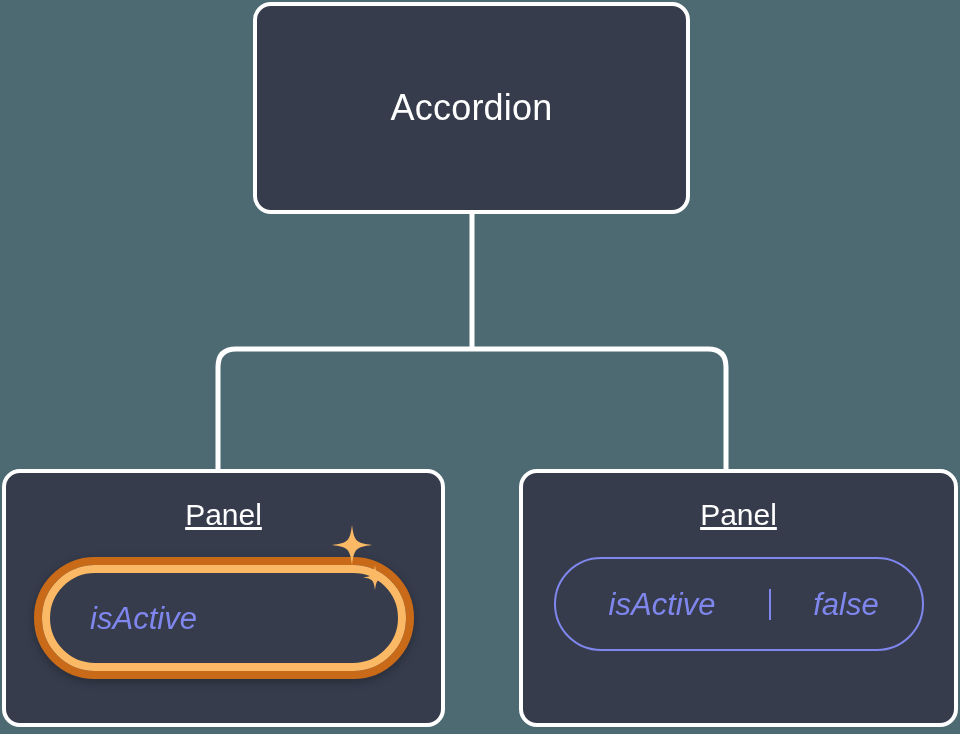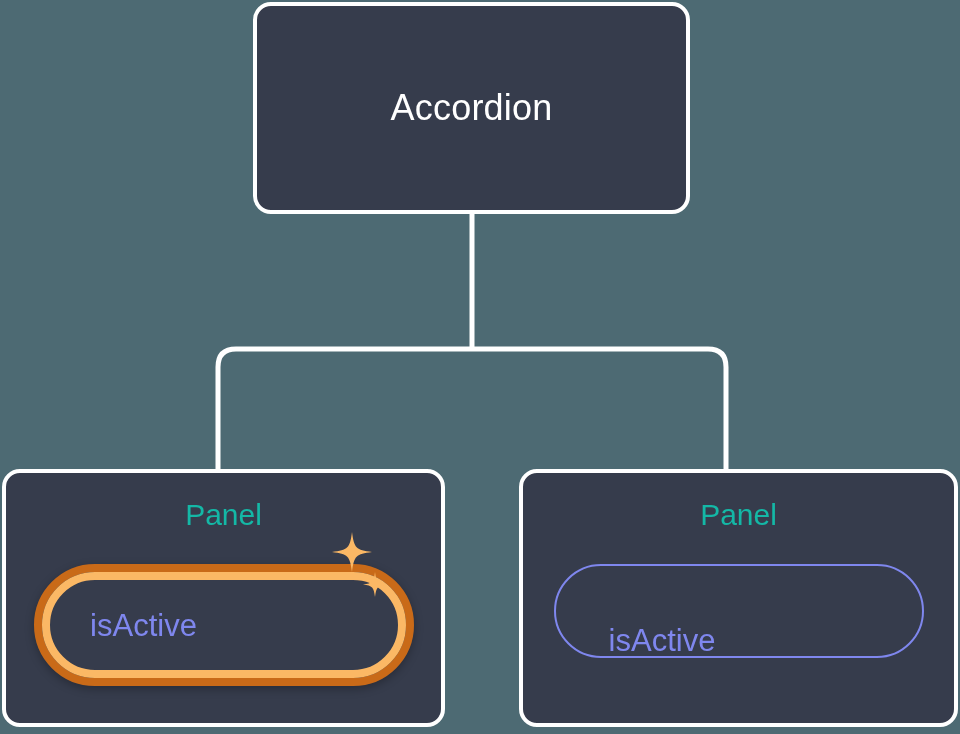--- a/index.html
+++ b/index.html
@@ -67,41 +67,43 @@
     display: flex;
     flex-direction: column;
     align-items: center;
     padding-top: 27px;
   }
 
   .node-panel-left  { left: 2px;   width: 443px; }
   .node-panel-right { left: 519px; width: 439px; }
 
   .node-title-panel {
-    color: #14b8a6;
+    color: #ffffff;
     font-size: 30px;
     font-weight: 400;
     line-height: 1;
-    margin-bottom: 34px;
+    margin-bottom: 27px;
+    text-decoration: underline;
   }
 
   
   .pill-wrap {
     position: relative;
     display: flex;
     align-items: center;
     justify-content: center;
   }
 
   .pill {
     display: flex;
-    align-items: flex-end;
+    align-items: center;
     box-sizing: border-box;
     border-radius: 999px;
     background: transparent;
+    font-style: italic;
   }
 
   
   .pill-plain {
     border: 2px solid #7f87ee;
     height: 94px;
     width: 370px;
   }
 
   .pill-plain .pill-cell {
@@ -203,17 +205,18 @@
       </svg>
     </div>
   </div>
 
   <div class="node node-panel node-panel-right">
     <span class="node-title-panel">Panel</span>
 
     <div class="pill-wrap">
       <div class="pill pill-plain">
         <div class="pill-cell pill-key">isActive</div>
+        <div class="pill-cell pill-val">false</div>
       </div>
     </div>
   </div>
 
 </div>
 
 </body></html>

